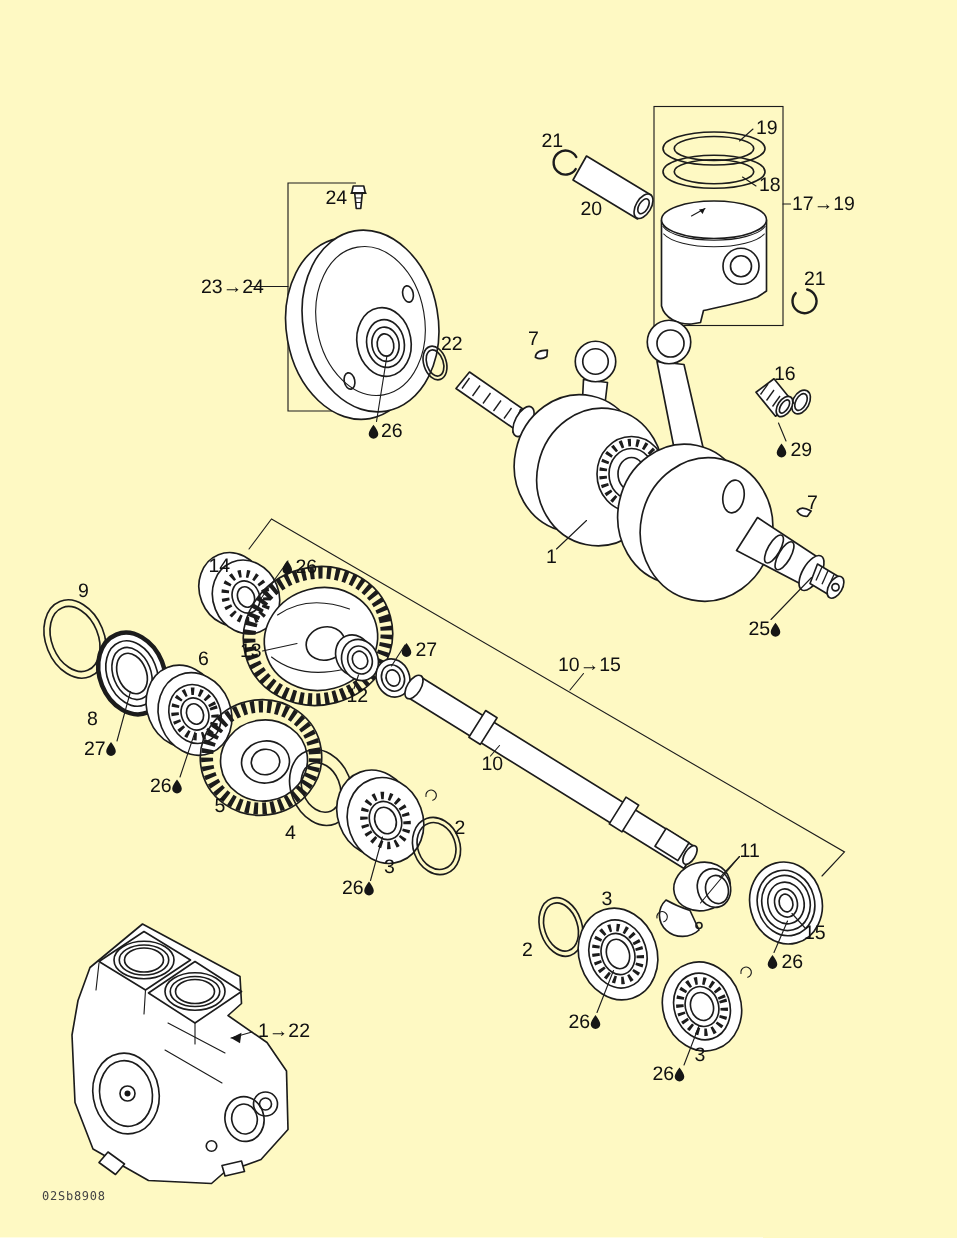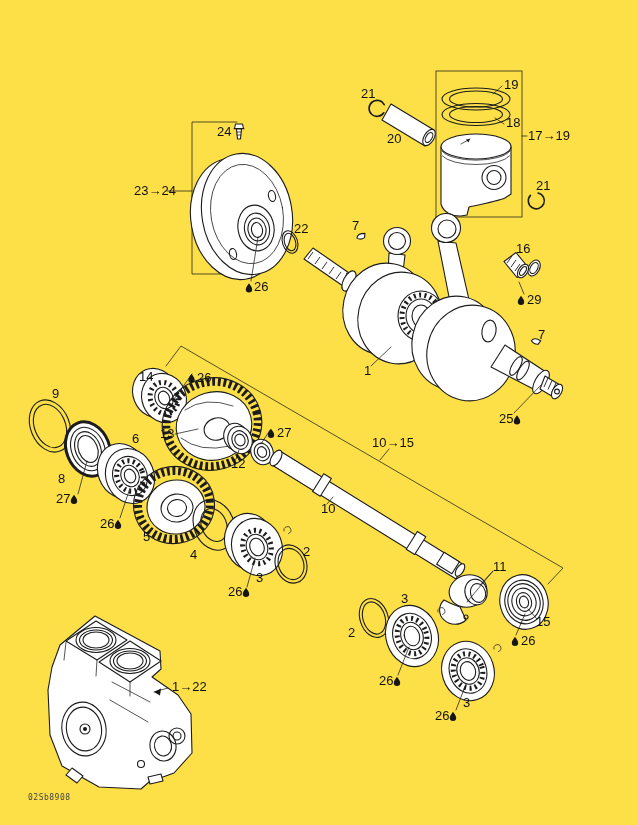--- a/index.html
+++ b/index.html
@@ -1,16 +1,16 @@
 <!DOCTYPE html>
 <html><head>
 <meta charset="utf-8">
 <style>
   html,body{margin:0;padding:0;background:#ffffff}
-  .stage{position:relative;width:638px;height:825px;background:#fde047;overflow:hidden;
+  .stage{position:relative;width:638px;height:825px;background:#fef9c3;overflow:hidden;
          font-family:"Liberation Sans",sans-serif}
   svg{display:block}
   .ln{fill:none;stroke:#1c1c1c;stroke-width:1.1;stroke-linecap:round;stroke-linejoin:round}
   .lnt{fill:none;stroke:#1c1c1c;stroke-width:.75;stroke-linecap:round}
   .wh{fill:#ffffff;stroke:#1c1c1c;stroke-width:1.1;stroke-linejoin:round}
   .balls{fill:none;stroke:#1c1c1c;stroke-width:5;stroke-dasharray:2 3.4}
   .teeth{fill:none;stroke:#1c1c1c;stroke-width:8;stroke-dasharray:2.8 2.8}
   .hatch{stroke:#1c1c1c;stroke-width:.9}
   .lbl{font:13px "Liberation Sans",sans-serif;fill:#111}
   .code{font:8px "DejaVu Sans Mono",monospace;fill:#444;letter-spacing:.5px}

